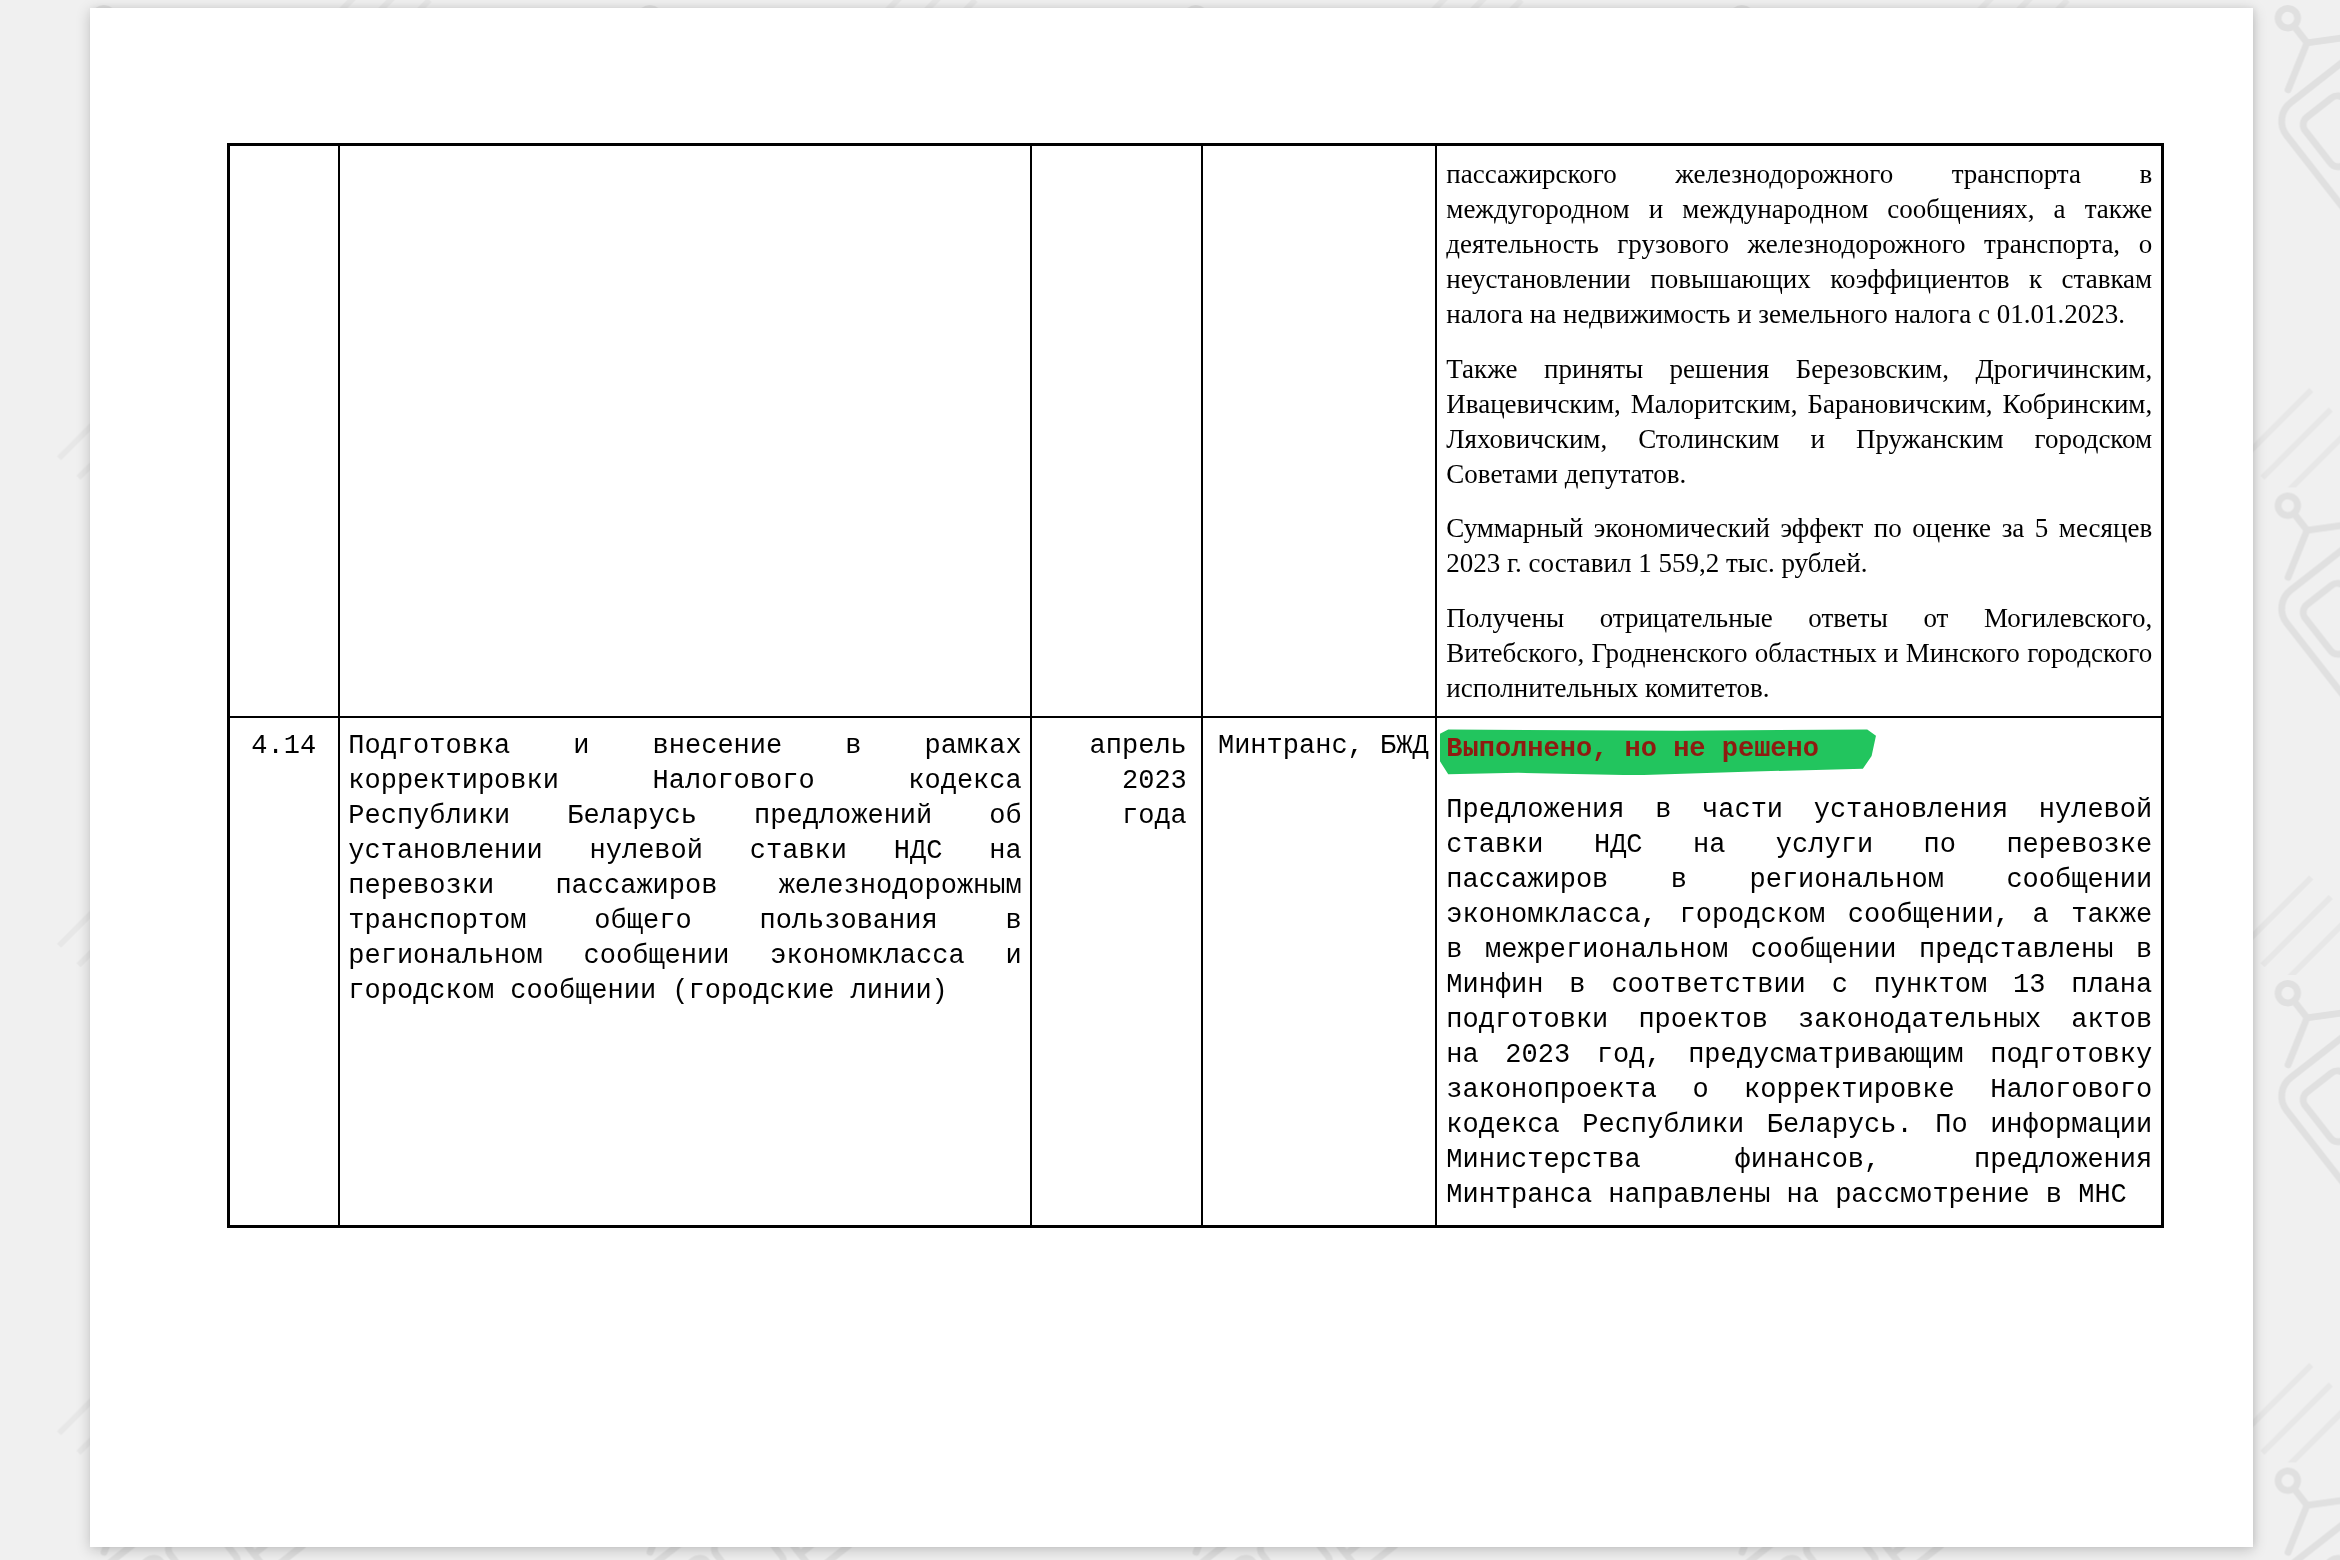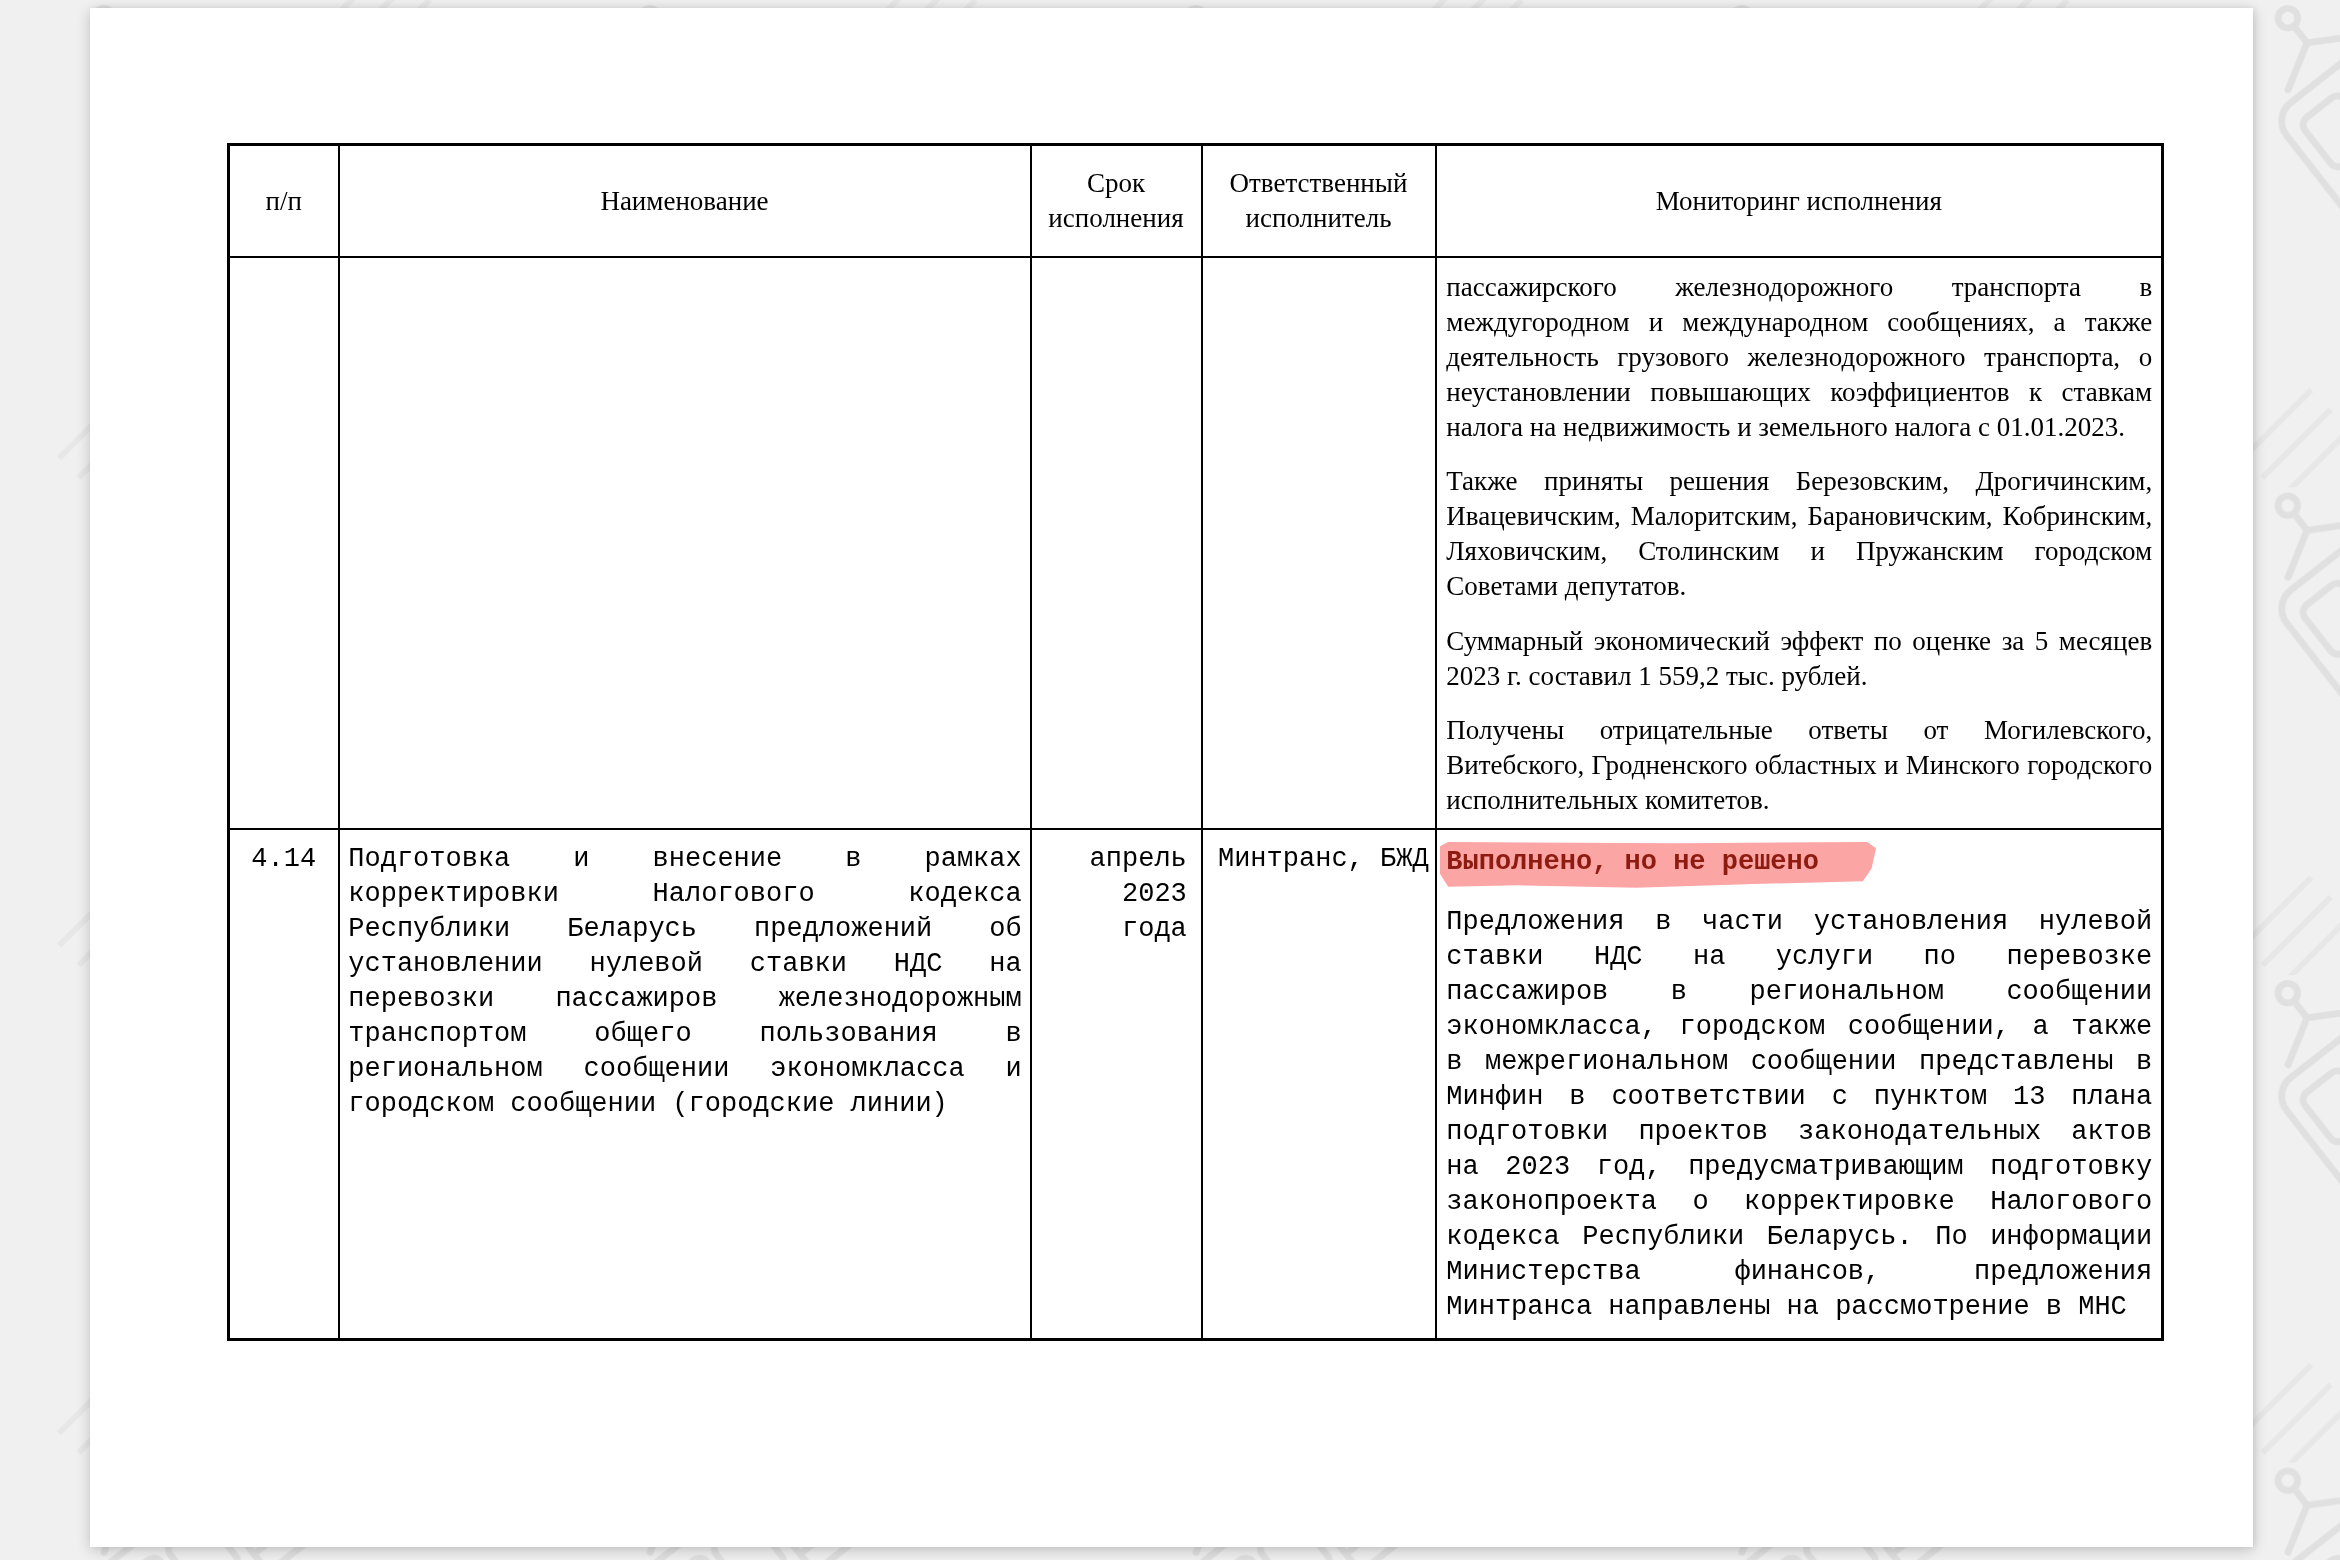--- a/index.html
+++ b/index.html
@@ -60,21 +60,21 @@
   td.c-mon p:last-child { margin-bottom: 0; }
   tr.row-cont  { height: 492px; }
   tr.row-item  { height: 510px; font-family: Liberation Mono, monospace; }
 
   
   .status-line { margin: 0 0 17.6px 0; text-align: left; }
   .status-highlight {
     display: inline-block;
     font-weight: bold;
     color: #8e1b10;
-    background: #fca5a5;
+    background: #22c55e;
     padding: 2.9px 57px 7.8px 6.8px;
     margin-left: -6.8px;
     clip-path: polygon(0% 10%, 2% 0%, 55% 3%, 98% 0%, 100% 14%, 99% 58%, 97% 86%, 72% 92%, 45% 100%, 18% 95%, 2% 98%, 0% 68%);
   }
 </style>
 </head>
 <body>
 
 <svg class="bg-layer" width="2341" height="1560" xmlns="http://www.w3.org/2000/svg" aria-hidden="true" viewBox="0 0 2400 1600">
   <defs>
@@ -109,27 +109,20 @@
   <table class="doc-table">
     <colgroup>
       <col style="width:110px">
       <col style="width:692px">
       <col style="width:171px">
       <col style="width:234px">
       <col style="width:727px">
     </colgroup>
 
     <tbody>
-        <tr class="header-row">
-      <td>п/п</td>
-      <td>Наименование</td>
-      <td>Срок исполнения</td>
-      <td>Ответственный исполнитель</td>
-      <td>Мониторинг исполнения</td>
-    </tr>
 
     <tr class="row-cont">
       <td class="c-num"></td>
       <td class="c-name"></td>
       <td class="c-term"></td>
       <td class="c-resp"></td>
       <td class="c-mon">
         <p>пассажирского железнодорожного транспорта в междугородном и международном сообщениях, а также деятельность грузового железнодорожного транспорта, о неустановлении повышающих коэффициентов к ставкам налога на недвижимость и земельного налога с 01.01.2023.</p>
         <p>Также приняты решения Березовским, Дрогичинским, Ивацевичским, Малоритским, Барановичским, Кобринским, Ляховичским, Столинским и Пружанским городском Советами депутатов.</p>
         <p>Суммарный экономический эффект по оценке за 5 месяцев 2023 г. составил 1 559,2 тыс. рублей.</p>

